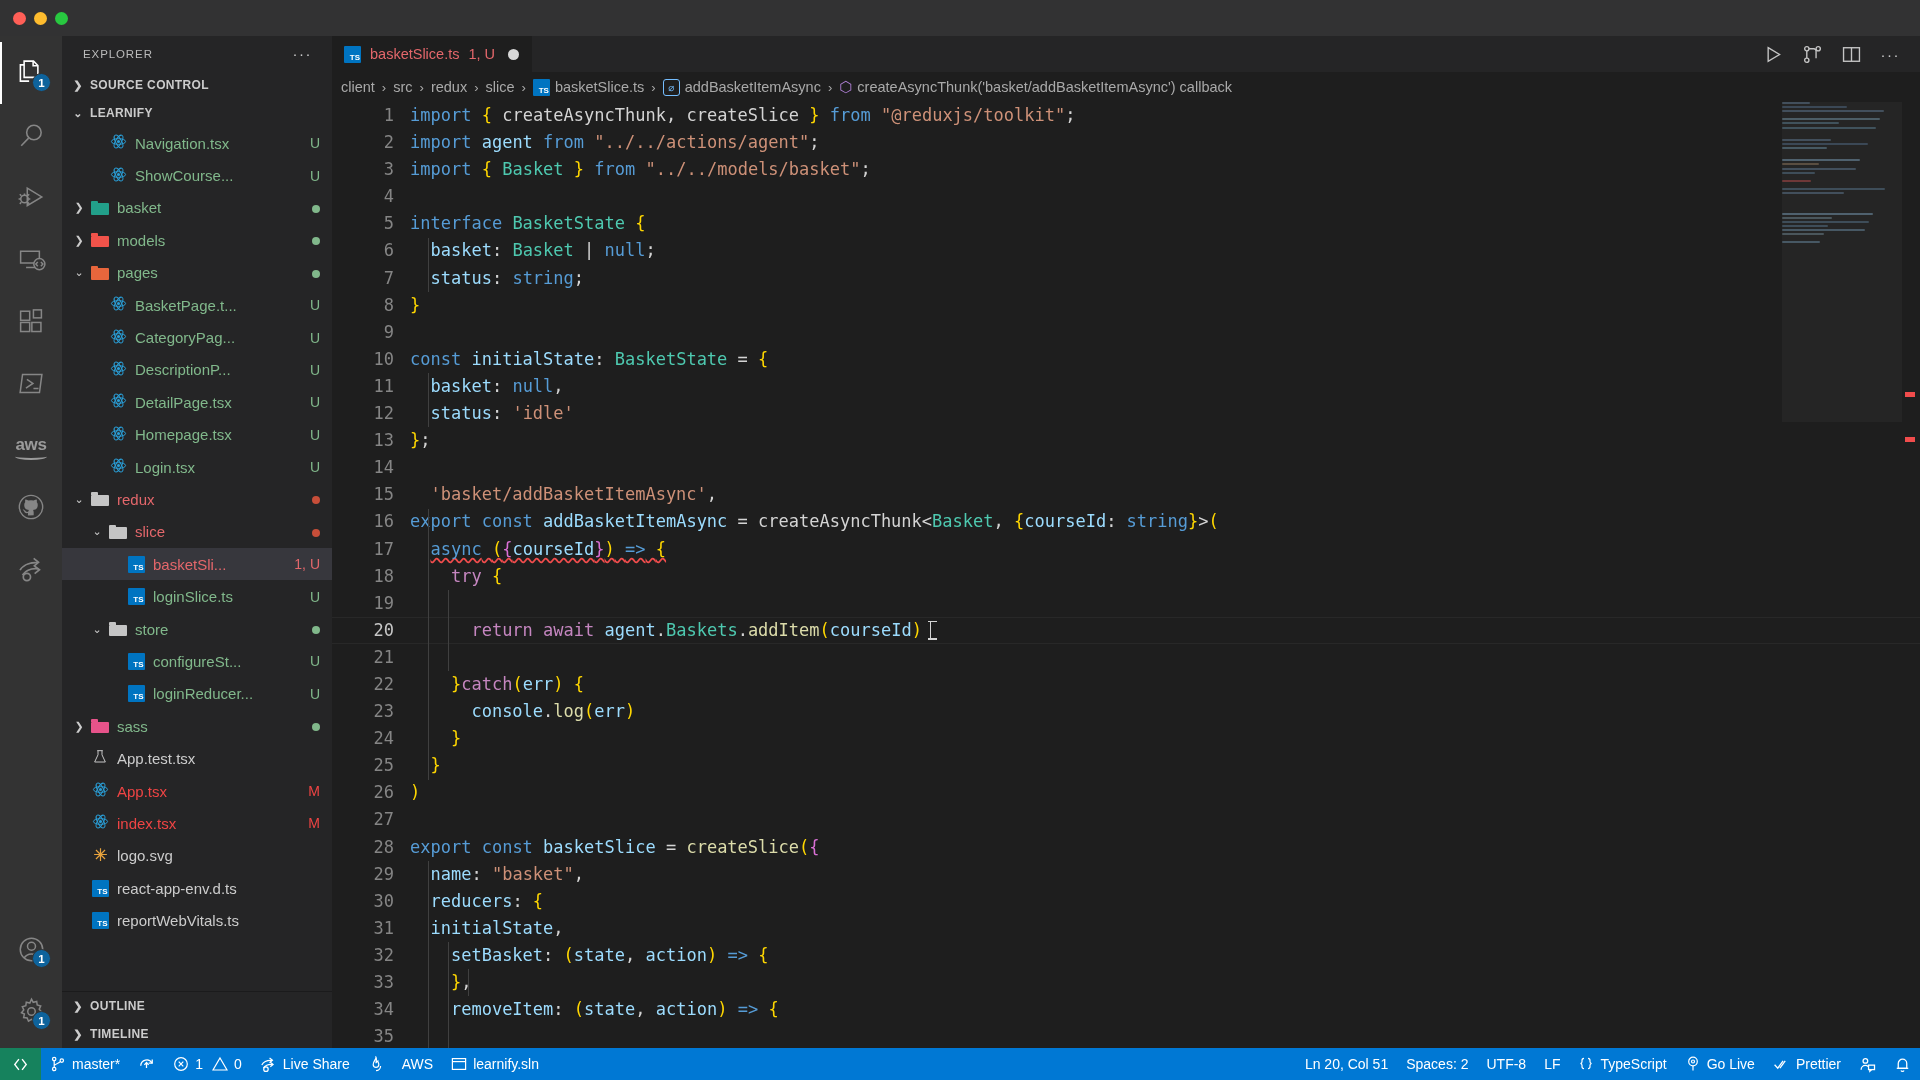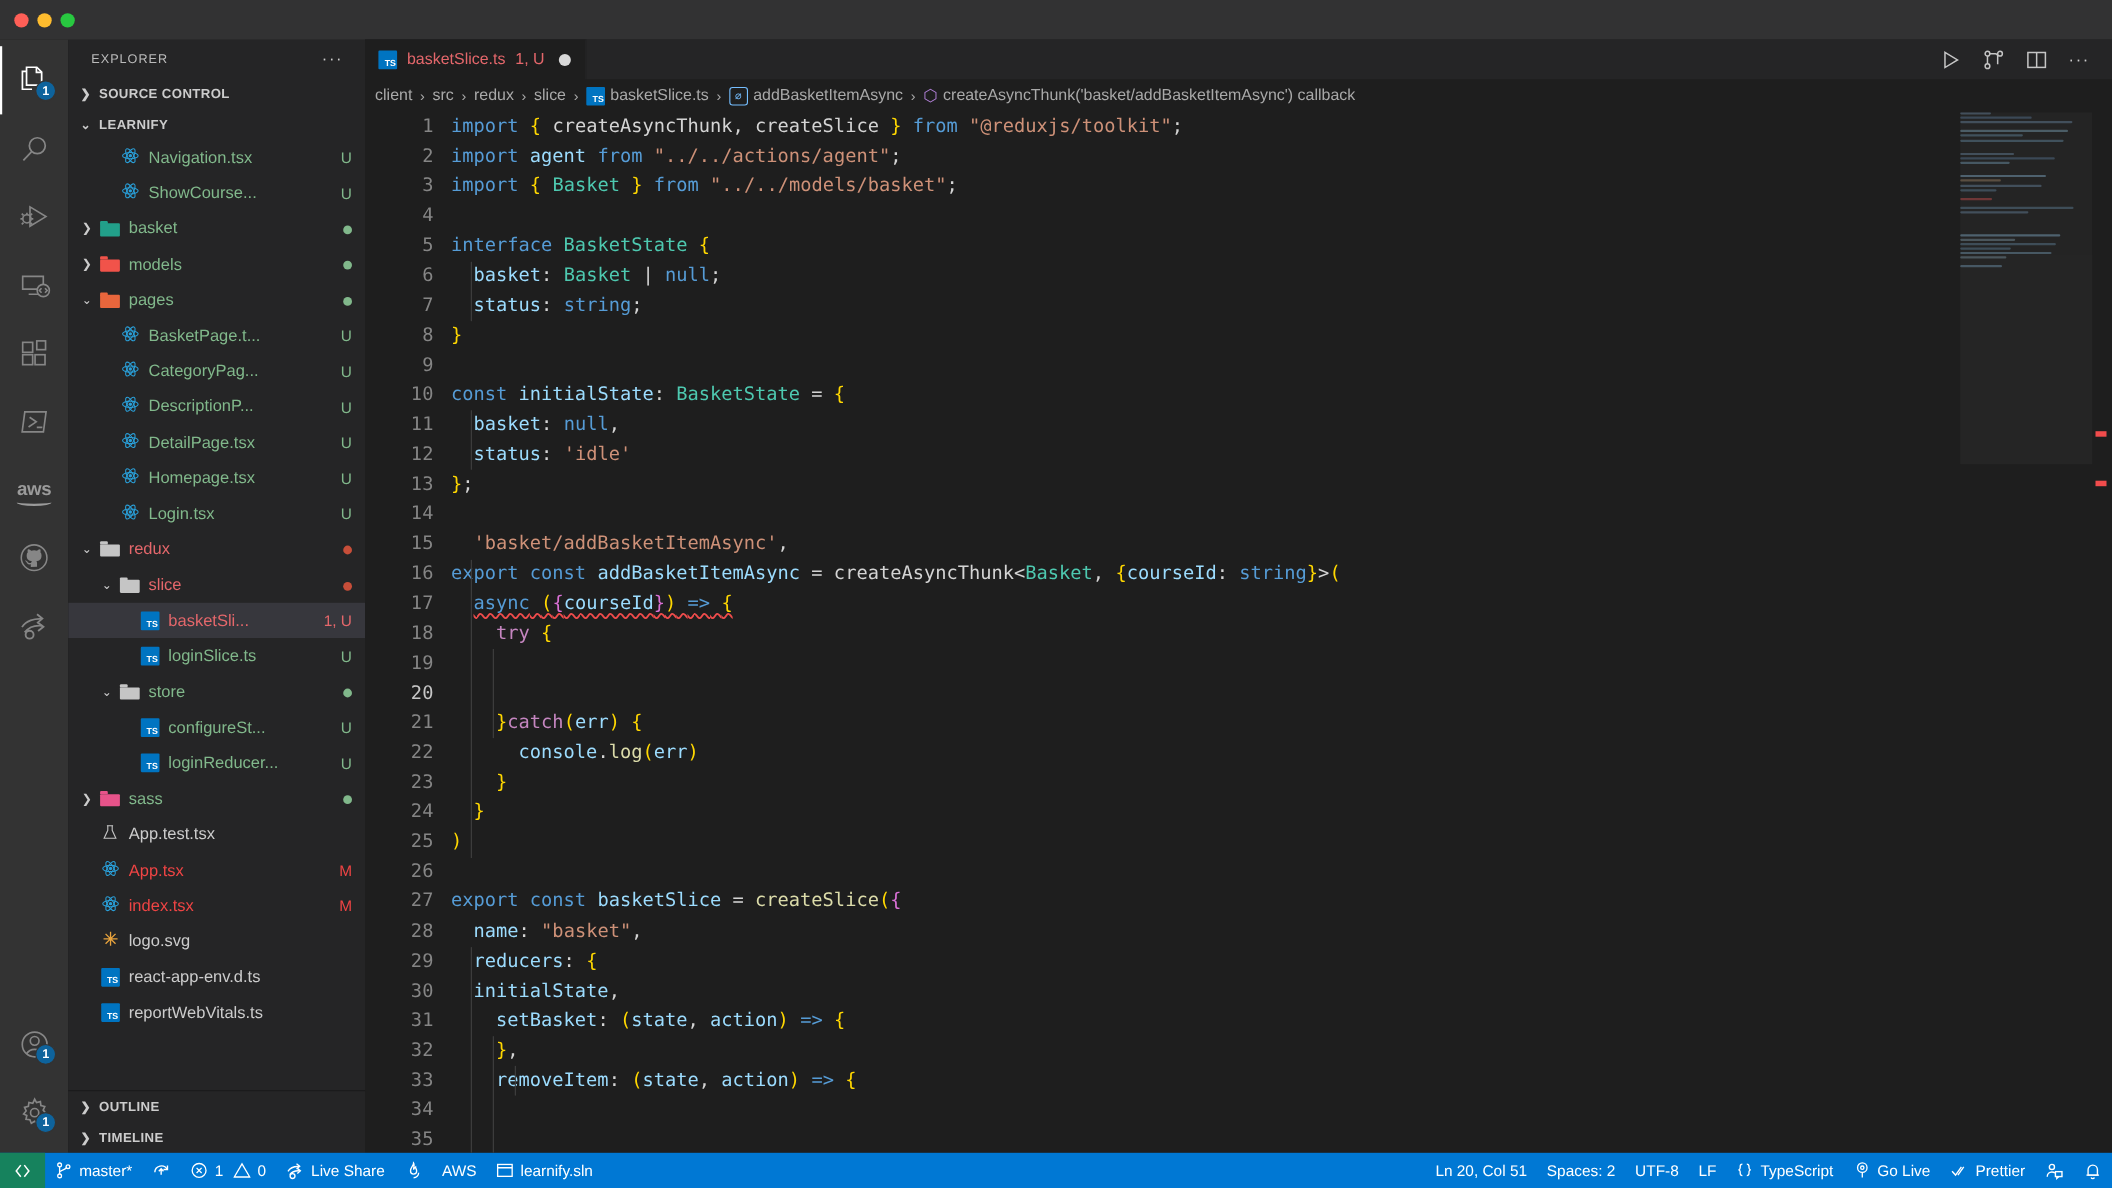--- a/index.html
+++ b/index.html
@@ -761,20 +761,21 @@
             <div class="cl"><span class="kw">const</span> <span class="id">initialState</span>: <span class="ty">BasketState</span> = <span class="br">{</span></div>
             <div class="cl">  <span class="id">basket</span>: <span class="kw">null</span>,</div>
             <div class="cl">  <span class="id">status</span>: <span class="str">'idle'</span></div>
             <div class="cl"><span class="br">}</span>;</div>
             <div class="cl">&nbsp;</div>
             <div class="cl">  <span class="str">'basket/addBasketItemAsync'</span>,</div>
             <div class="cl"><span class="kw">export</span> <span class="kw">const</span> <span class="id">addBasketItemAsync</span> = <span class="pl">createAsyncThunk</span>&lt;<span class="ty">Basket</span>, <span class="br">{</span><span class="id">courseId</span>: <span class="kw">string</span><span class="br">}</span>&gt;<span class="br">(</span></div>
             <div class="cl">  <span class="squig"><span class="kw">async</span> <span class="br">(</span><span class="br2">{</span><span class="id">courseId</span><span class="br2">}</span><span class="br">)</span> <span class="kw">=&gt;</span> <span class="br">{</span></span></div>
             <div class="cl">    <span class="kw2">try</span> <span class="br">{</span></div>
             <div class="cl">&nbsp;</div>
+            <div class="cl hl">      <span class="kw2">return</span> <span class="kw2">await</span> <span class="id">agent</span>.<span class="ty">Baskets</span>.<span class="fn">addItem</span><span class="br">(</span><span class="id">courseId</span><span class="br">)</span><span class="imouse"></span></div>
             <div class="cl">&nbsp;</div>
             <div class="cl">    <span class="br">}</span><span class="kw2">catch</span><span class="br">(</span><span class="id">err</span><span class="br">)</span> <span class="br">{</span></div>
             <div class="cl">      <span class="id">console</span>.<span class="fn">log</span><span class="br">(</span><span class="id">err</span><span class="br">)</span></div>
             <div class="cl">    <span class="br">}</span></div>
             <div class="cl">  <span class="br">}</span></div>
             <div class="cl"><span class="br">)</span></div>
             <div class="cl">&nbsp;</div>
             <div class="cl"><span class="kw">export</span> <span class="kw">const</span> <span class="id">basketSlice</span> = <span class="fn">createSlice</span><span class="br">(</span><span class="br2">{</span></div>
             <div class="cl">  <span class="id">name</span>: <span class="str">"basket"</span>,</div>
             <div class="cl">  <span class="id">reducers</span>: <span class="br">{</span></div>

